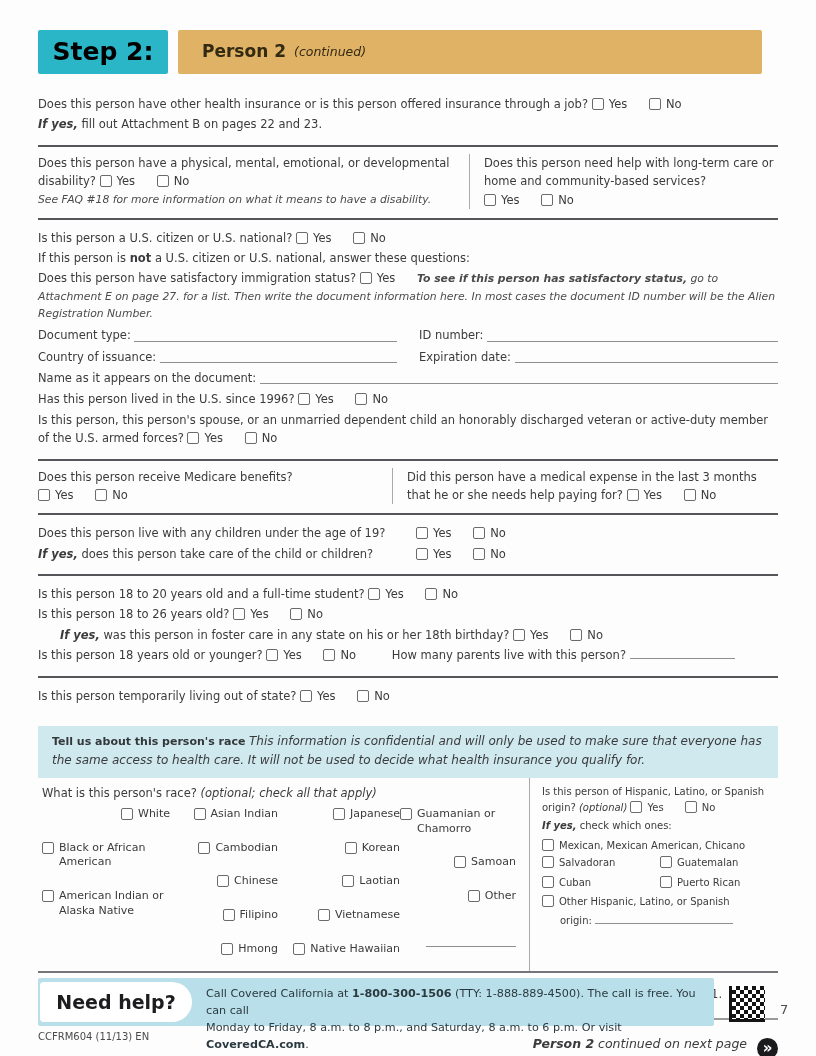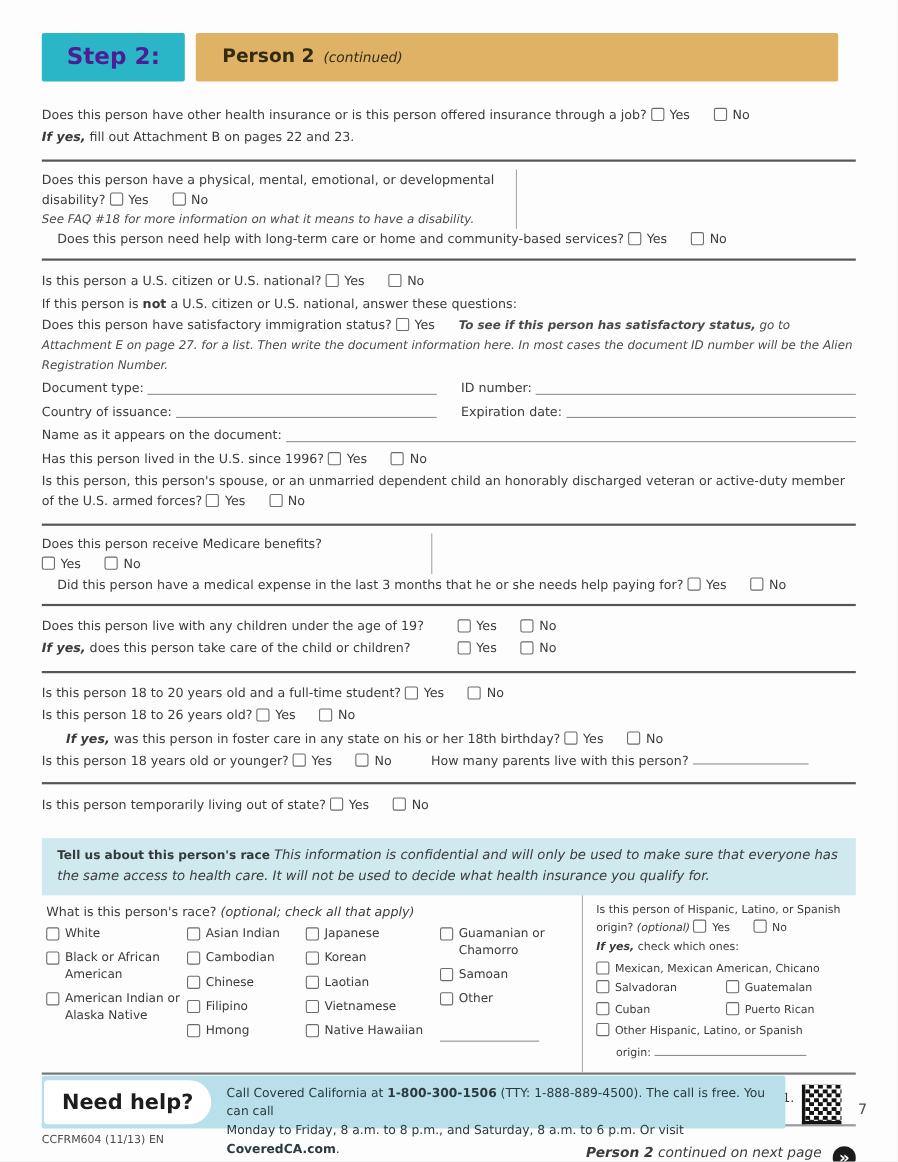--- a/index.html
+++ b/index.html
@@ -3,59 +3,59 @@
 <meta charset="utf-8">
 <style>
   * { margin:0; padding:0; box-sizing:border-box; }
   body { background:#e8e8e8; }
   .page { position:relative; width:816px; height:1056px; background:#fdfdfd; margin:0 auto;
           font-family:"DejaVu Sans", sans-serif; color:#3b3b3d; font-size:11.5px; line-height:1.6; }
   .content { position:absolute; left:38px; top:30px; width:740px; }
 
   
   .band { display:flex; height:44px; margin-bottom:12px; }
-  .step-box { width:130px; background:var(--teal,#2bb6c8); color:#4c1d95; font-size:21px; font-weight:bold;
+  .step-box { width:130px; background:var(--teal,#2bb6c8); color:#000000; font-size:25px; font-weight:bold;
               display:flex; align-items:center; justify-content:center; border-radius:2px; }
   .person-box { width:584px; margin-left:10px; background:var(--tan,#dfb266); color:#332a12;
                 display:flex; align-items:center; padding-left:24px; border-radius:2px; }
   .person-box .p2 { font-size:17px; font-weight:bold; }
   .person-box .cont { font-size:12.5px; font-style:italic; margin-left:8px; }
 
   
   .sec { border-bottom:2px solid #55565a; padding:7px 0 9px 0; }
   .sec.nb { border-bottom:none; }
   .row { margin:2px 0; }
   .cb { display:inline-block; width:12px; height:12px; border:1.5px solid #6b6b6e; border-radius:2px;
         background:#fff; vertical-align:-2px; margin:0 5px 0 0; }
   .yn .cb + .lbl { margin-right:18px; }
   .yn { white-space:nowrap; }
   .b { font-weight:bold; }
   .i { font-style:italic; }
   .bi { font-weight:bold; font-style:italic; }
   .note { font-size:10.8px; font-style:italic; color:#4a4a4c; }
-  .twocol { display:flex;flex-direction:column; }
+  .twocol { display:flex; }
   .twocol .colL { padding-right:14px; border-right:1px solid #a9a9ac; }
   .twocol .colR { padding-left:14px; flex:1; }
   .wline { display:inline-block; border-bottom:1px solid #8f8f92; height:12px; }
   .fieldrow { display:flex; gap:22px; margin:3px 0; }
   .fieldrow .half { flex:1; display:flex;text-align:right; }
   .fieldrow .half .wl { flex:1; border-bottom:1px solid #8f8f92; margin-bottom:3px; }
   .qlabel { display:inline-block; }
   .alignq { display:flex; }
   .alignq .q { width:378px; }
 
   
   .race-head { background:var(--lightblue,#cfe9ee); padding:6px 12px 8px 14px; margin-top:10px; }
   .race-head .t { font-size:11px; font-weight:bold; color:#33383a; }
   .race-head .n { font-size:12px; font-style:italic; }
   .race-body { display:flex; border-bottom:2px solid #76767a; }
   .race-left { width:492px; border-right:1px solid #a9a9ac; padding:6px 0 14px 4px; }
   .race-right { flex:1; padding:6px 0 10px 12px; }
   .race-cols { display:flex; margin-top:4px; }
-  .rcol { display:flex; flex-direction:column; row-gap:7px; font-size:11px; }
+  .rcol { display:flex; flex-direction:column; row-gap:19px; font-size:11px;align-items:flex-end; }
   .rcol .item { display:flex; align-items:flex-start; line-height:1.35; }
   .rcol .item .cb { flex:0 0 12px; margin-top:1px; }
   .rc1 { width:128px; } .rc2 { width:108px; } .rc3 { width:122px; } .rc4 { width:116px; }
   .race-right { font-size:10px; line-height:1.55; }
   .hisp-grid { display:grid; grid-template-columns:118px auto; row-gap:4px; margin-top:2px; }
   .hisp-item { white-space:nowrap; }
 
   .star-row { border-bottom:2px solid #9a9a9d; padding:9px 0 10px 2px; }
   .star { color:var(--teal,#2bb6c8); font-size:16px; margin-right:8px; vertical-align:-2px; }
 

